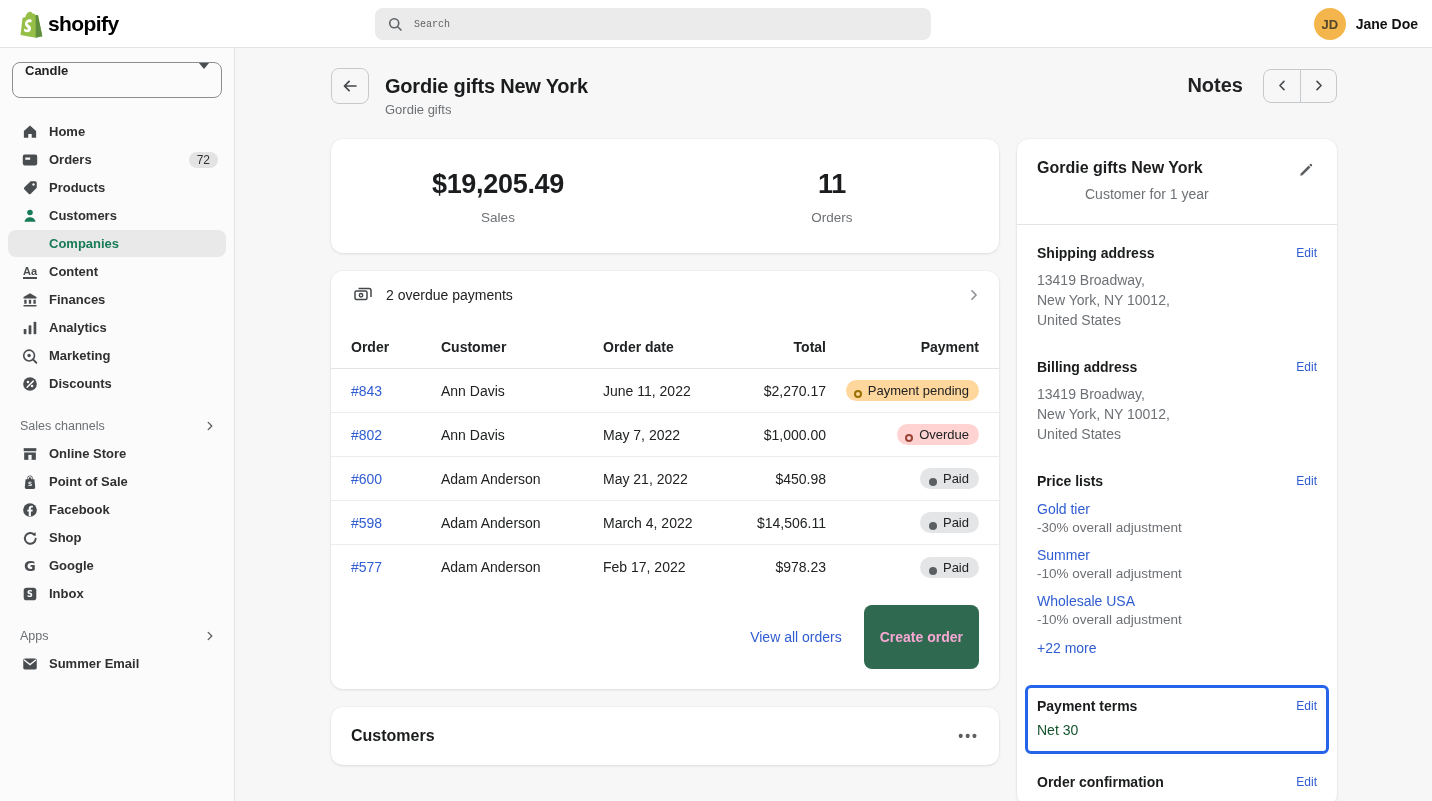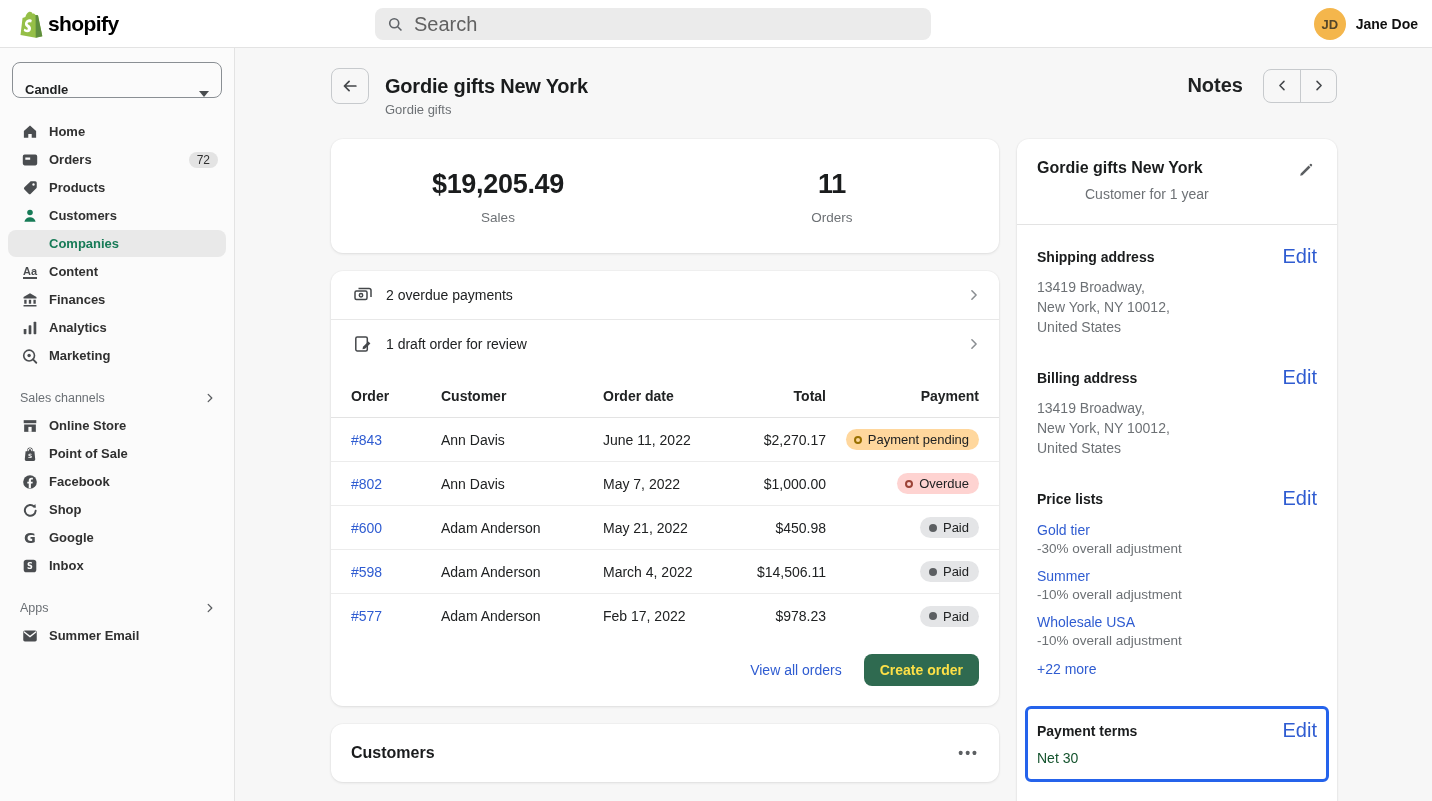--- a/index.html
+++ b/index.html
@@ -15,39 +15,39 @@
     display:flex; align-items:center; z-index:10;
   }
   .logo { display:flex; align-items:center; gap:5px; padding-left:18px; cursor:pointer; }
   .wordmark { font-size:21px; font-weight:800; letter-spacing:-0.6px; color:#000; }
   .search {
     position:absolute; left:375px; top:8px; width:556px; height:32px;
     background:#ebebeb; border-radius:8px; display:flex; align-items:center;
     gap:10px; padding:0 12px; cursor:text;
   }
   .search input {
-    border:none; background:transparent; outline:none; font-size:20px;
-    color:#303030; width:100%; font-family:Liberation Sans, sans-serif;
+    border:none; background:transparent; outline:none; font-size:10px;
+    color:#303030; width:100%; font-family:Liberation Mono, monospace;
   }
   .search input::placeholder { color:#616161; opacity:1; }
   .user { position:absolute; right:14px; top:8px; display:flex; align-items:center; gap:10px; cursor:pointer; }
   .avatar {
     width:32px; height:32px; border-radius:50%; background:#f4b64c;
     display:flex; align-items:center; justify-content:center;
     font-size:13px; font-weight:600; color:#54462a;
   }
   .username { font-size:14px; font-weight:600; color:#111; }
   
   .sidebar {
     position:absolute; top:48px; left:0; bottom:0; width:235px;
     background:#fbfbfb; border-right:1px solid #e3e3e3; padding-top:14px;
   }
   .store-select {
     margin:0 12px 20px 12px; height:36px; border:1px solid #8a8f94; border-radius:8px;
-    display:flex; align-items:flex-end; justify-content:space-between;
+    display:flex; align-items:flex-start; justify-content:space-between;
     padding:0 12px; font-size:13px; font-weight:600; cursor:pointer; background:#fbfbfb;
   }
   .caret { width:0; height:0; border-left:5px solid transparent; border-right:5px solid transparent; border-top:6px solid #4a4d50; }
   .nav-item {
     margin:1px 8px; padding:4px 8px 4px 12px; border-radius:8px;
     display:flex; align-items:center; gap:9px; font-size:13px; font-weight:600;
     color:#303030; cursor:pointer; height:27px;
   }
   .nav-icon { width:20px; height:20px; display:flex; align-items:center; justify-content:center; flex:none; }
   .nav-item.sub { padding-left:41px; }
@@ -97,52 +97,52 @@
   .trow {
     display:grid; grid-template-columns:90px 162px 145px 78px 1fr;
     align-items:center; padding:0 20px; height:44px; font-size:14px;
   }
   .trow.thead { font-weight:600; color:#202223; border-bottom:1px solid #e3e3e3; }
   .trow.tdata { border-bottom:1px solid #ececec; }
   .trow.tdata:last-child { border-bottom:none; }
   .cell-r { text-align:right; }
   .order-link, .blue-link { color:#2f5cd1; text-decoration:none; cursor:pointer; }
   .badge {
-    display:inline-flex; align-items:center; gap:6px; border-radius:11px;
+    display:inline-flex; align-items:flex-end; gap:6px; border-radius:11px;
     padding:3px 10px 3px 8px; font-size:13px; color:#202223; white-space:nowrap;
   }
   .badge-wrap { text-align:right; }
   .badge.warn { background:#ffd79d; }
   .badge.crit { background:#fed3d1; }
   .badge.neut { background:#e4e5e7; padding-left:9px; }
   .ring { width:8px; height:8px; border-radius:50%; flex:none; }
   .ring.warn-r { border:2px solid #9a7000; }
   .ring.crit-r { border:2px solid #9c4337; }
   .dot-filled { width:8px; height:8px; border-radius:50%; background:#5c5f62; flex:none; }
   .orders-footer { display:flex; align-items:center; justify-content:flex-end; gap:22px; padding:16px 20px 0 20px; }
   .view-all { font-size:14px; }
   .create-order-btn {
-    background:#2f6a50; color:#fde047; font-size:14px; font-weight:600;
-    border:none; border-radius:8px; padding:8px 16px; cursor:pointer; font-family:inherit;
+    background:#2f6a50; color:#f9a8d4; font-size:14px; font-weight:600;
+    border:none; border-radius:8px; padding:24px 16px; cursor:pointer; font-family:inherit;
   }
   
   .customers-card { padding:20px; display:flex; align-items:center; justify-content:space-between; }
   .card-h { font-size:16px; font-weight:700; color:#1a1c1d; }
   .dots-btn { color:#5c5f62; font-size:14px; letter-spacing:2px; font-weight:700; cursor:pointer; background:none; border:none; line-height:10px; }
   
   .detail-head { padding:20px 20px 22px 20px; display:flex; align-items:flex-start; }
   .detail-title { font-size:16px; font-weight:700; color:#1a1c1d; }
   .detail-sub { font-size:14px; color:#6d7175; margin-top:9px;margin-left:48px; }
   .pencil-btn { margin-left:auto; cursor:pointer; background:none; border:none; padding:2px; }
   .detail-divider { border-top:1px solid #e3e3e3; }
   .detail-body { padding:20px 20px 10px 20px; }
   .sec { margin-bottom:29px; }
   .sec-head { display:flex; align-items:center; justify-content:space-between; }
   .sec-title { font-size:14px; font-weight:700; color:#1a1c1d; }
-  .edit-link { font-size:20px; }
+  .edit-link { font-size:12px; }
   .addr { margin-top:9px; font-size:14px; color:#6d7175; line-height:20px; }
   .pl-item { margin-top:12px; }
   .pl-name { font-size:14px; }
   .pl-adj { font-size:13.5px; color:#6d7175; margin-top:3px; }
   .pl-more { margin-top:13px; font-size:14px; }
   .hl-box {
     border:3px solid #2563eb; border-radius:6px;
     margin:0 -12px 20px -12px; padding:10px 9px 13px 9px;
   }
   .hl-box .sec-head, .hl-box .hl-val { padding:0; }
@@ -251,20 +251,31 @@
     <div class="nav-item">
       <span class="nav-icon">
         <svg width="18" height="18" viewBox="0 0 20 20">
             <circle cx="9" cy="9.5" r="6" fill="none" stroke="#4a4d50" stroke-width="1.8"></circle>
             <circle cx="9" cy="9.5" r="1.9" fill="#4a4d50"></circle>
             <path d="M13.3 13.8 17 17.5" stroke="#4a4d50" stroke-width="2" stroke-linecap="round"></path>
           </svg>
       </span>
       <span>Marketing</span>
     </div>
+    <div class="nav-item">
+      <span class="nav-icon">
+        <svg width="18" height="18" viewBox="0 0 20 20">
+            <circle cx="10" cy="10" r="7.6" fill="#4a4d50"></circle>
+            <circle cx="7.7" cy="7.7" r="1.4" fill="#fbfbfb"></circle>
+            <circle cx="12.3" cy="12.3" r="1.4" fill="#fbfbfb"></circle>
+            <path d="M6.8 13.6 13.6 6.8" stroke="#fbfbfb" stroke-width="1.6" stroke-linecap="round"></path>
+          </svg>
+      </span>
+      <span>Discounts</span>
+    </div>
 
     <div class="nav-section">
       <span>Sales channels</span>
       <span>
         <svg width="12" height="12" viewBox="0 0 20 20" fill="none" stroke="#5c5f62" stroke-width="2.2" stroke-linecap="round" stroke-linejoin="round">
             <path d="M7 4 l6 6 -6 6"></path>
           </svg>
       </span>
     </div>
     <div class="nav-item">
@@ -395,34 +406,20 @@
                   <path d="M5.5 3.5H16a2 2 0 0 1 2 2v6.5"></path>
                 </svg>
             </span>
             <span>2 overdue payments</span>
             <span class="alert-chevron">
               <svg width="14" height="14" viewBox="0 0 20 20" fill="none" stroke="#8a8e92" stroke-width="2.2" stroke-linecap="round" stroke-linejoin="round">
                   <path d="M7 4 l6 6 -6 6"></path>
                 </svg>
             </span>
           </div>
-          <div class="alert-row">
-            <span>
-              <svg width="20" height="20" viewBox="0 0 20 20">
-                  <rect x="2.8" y="3" width="11.5" height="14" rx="1.5" fill="none" stroke="#44474a" stroke-width="1.5"></rect>
-                  <path d="M10 12.8 15.4 7.4l2 2-5.4 5.4-2.5.5z" fill="#44474a"></path>
-                </svg>
-            </span>
-            <span>1 draft order for review</span>
-            <span class="alert-chevron">
-              <svg width="14" height="14" viewBox="0 0 20 20" fill="none" stroke="#8a8e92" stroke-width="2.2" stroke-linecap="round" stroke-linejoin="round">
-                  <path d="M7 4 l6 6 -6 6"></path>
-                </svg>
-            </span>
-          </div>
 
           <div class="otable">
             <div class="trow thead">
               <span>Order</span>
               <span>Customer</span>
               <span>Order date</span>
               <span class="cell-r">Total</span>
               <span class="cell-r">Payment</span>
             </div>
             <div class="trow tdata">

